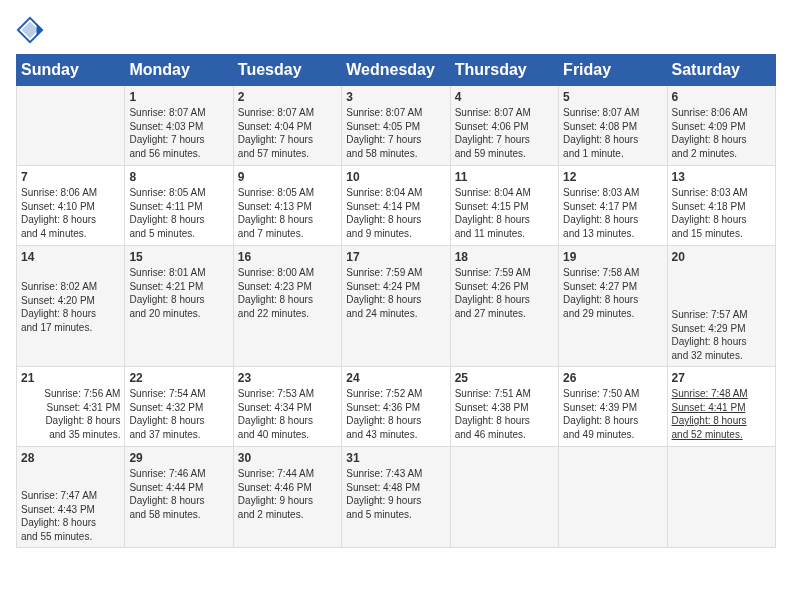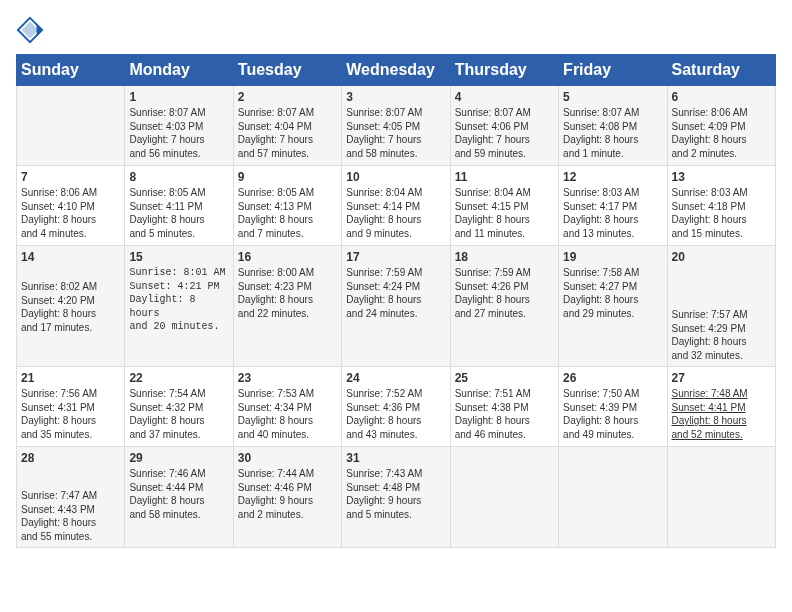--- a/index.html
+++ b/index.html
@@ -230,21 +230,21 @@
       <tr>
         <td>
           <span class="day-number">14</span>
           <div class="cell-text" style="white-space: pre-line; margin-top: 16px;">Sunrise: 8:02 AM
 Sunset: 4:20 PM
 Daylight: 8 hours
 and 17 minutes.</div>
         </td>
         <td>
           <span class="day-number">15</span>
-          <div class="cell-text" style="white-space: pre-line; font-family: Liberation Mono, monospace;">Sunrise: 8:01 AM
+          <div class="cell-text" style="white-space: pre-line;">Sunrise: 8:01 AM
 Sunset: 4:21 PM
 Daylight: 8 hours
 and 20 minutes.</div>
         </td>
         <td>
           <span class="day-number">16</span>
           <div class="cell-text" style="white-space: pre-line;">Sunrise: 8:00 AM
 Sunset: 4:23 PM
 Daylight: 8 hours
 and 22 minutes.</div>
@@ -274,21 +274,21 @@
           <span class="day-number">20</span>
           <div class="cell-text" style="white-space: pre-line; margin-top: 44px;">Sunrise: 7:57 AM
 Sunset: 4:29 PM
 Daylight: 8 hours
 and 32 minutes.</div>
         </td>
       </tr>
       <tr>
         <td>
           <span class="day-number">21</span>
-          <div class="cell-text" style="white-space: pre-line;">Sunrise: 7:56 AM
+          <div class="cell-text" style="white-space: pre-line; text-align: right;">Sunrise: 7:56 AM
 Sunset: 4:31 PM
 Daylight: 8 hours
 and 35 minutes.</div>
         </td>
         <td>
           <span class="day-number">22</span>
           <div class="cell-text" style="white-space: pre-line;">Sunrise: 7:54 AM
 Sunset: 4:32 PM
 Daylight: 8 hours
 and 37 minutes.</div>

